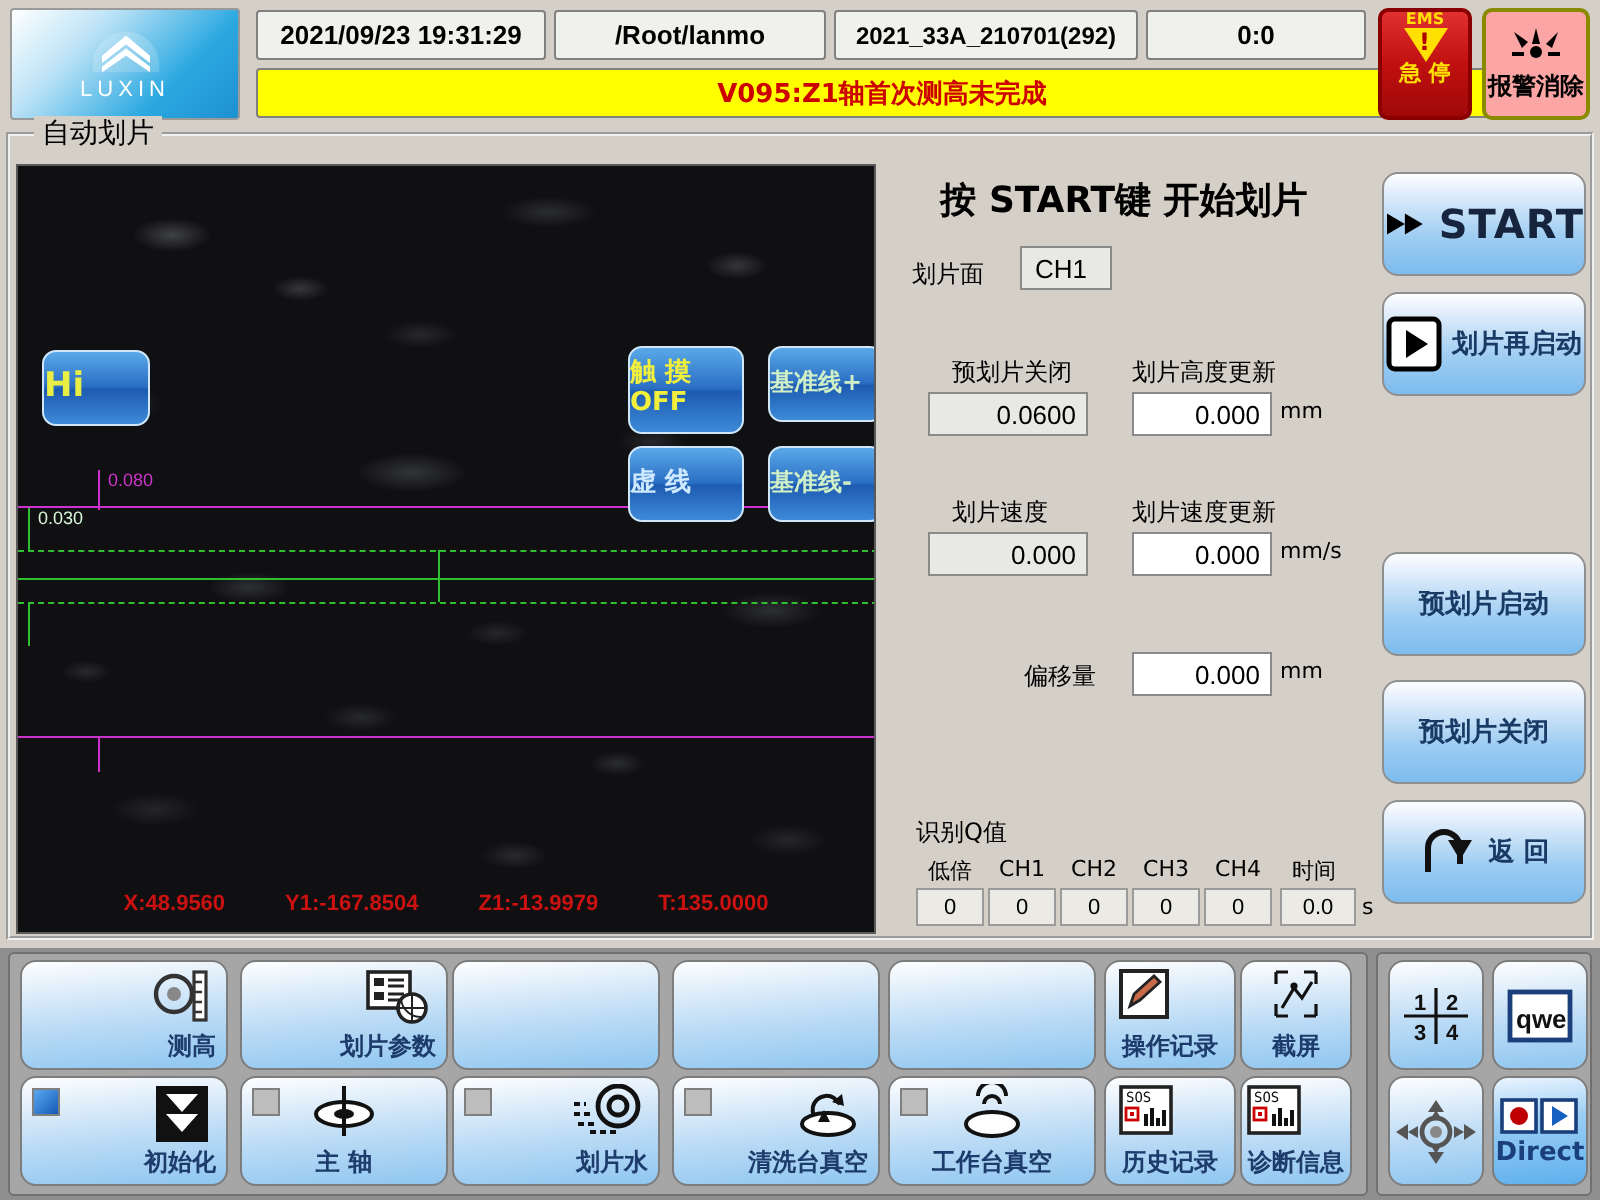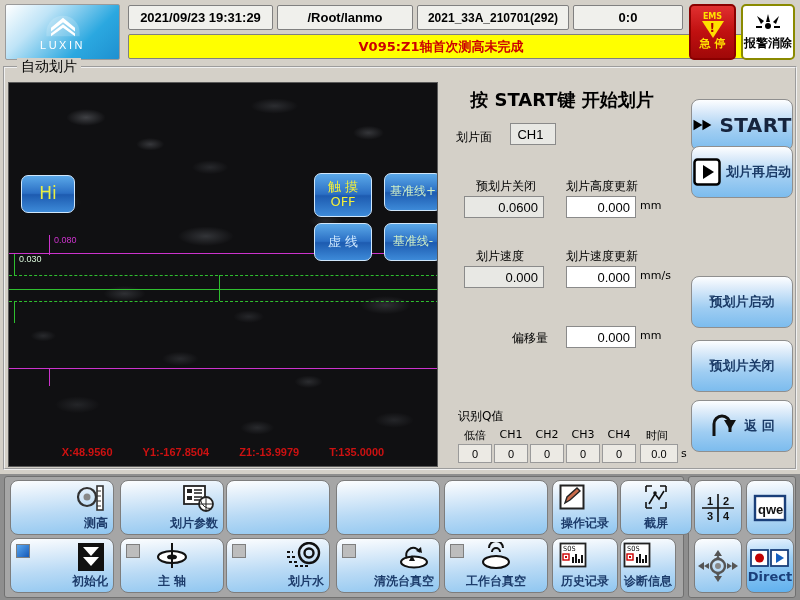--- a/index.html
+++ b/index.html
@@ -38,30 +38,30 @@
     position:absolute; left:128px; top:34px; width:626px; height:25px;
     background:#ffff00; border:1px solid #808080; border-radius:2px;
     display:flex; align-items:center; justify-content:center;
     color:#cc0000; font-size:13px; font-weight:bold;
   }
 
   .ems-btn {
     position:absolute; left:689px; top:4px; width:47px; height:56px;
     background:linear-gradient(180deg,#e03030 0%,#c01010 50%,#a00808 100%);
     border:2px solid #8a0000; border-radius:5px;
-    display:flex; flex-direction:column; align-items:center; justify-content:center; gap:0px;
+    display:flex; flex-direction:column; align-items:center; gap:0px;
   }
   .ems-label { color:#ffe000; font-size:8px; font-weight:bold; line-height:1; }
   .ems-tri { width:0;height:0;border-left:11px solid transparent;border-right:11px solid transparent;border-top:17px solid #ffe000; position:relative; }
   .ems-tri::after{content:"!";position:absolute;left:-3px;top:-17px;color:#b00000;font-size:12px;font-weight:bold;}
   .ems-cn { color:#ffe000; font-size:11px; font-weight:bold; line-height:1.1; }
 
   .alarmclr-btn {
     position:absolute; left:741px; top:4px; width:54px; height:56px;
-    background:#ffffff; border:2px solid #8a8a00; border-radius:5px;
+    background:#fca5a5; border:2px solid #8a8a00; border-radius:5px;
     display:flex; flex-direction:column; align-items:center; justify-content:center;
   }
   .alarmclr-cn { font-size:12px; font-weight:bold; color:#000; line-height:1.1; }
 
   
   .group {
     position:absolute; left:3px; top:66px; width:794px; height:404px;
     border:2px groove #f0f0f0; background:#d4d0c8;
   }
   .group-title {
@@ -92,22 +92,22 @@
       radial-gradient(ellipse 32px 12px at 16% 84%, rgba(170,178,190,.13), transparent 70%),
       radial-gradient(ellipse 24px 10px at 58% 90%, rgba(180,188,200,.15), transparent 70%),
       radial-gradient(ellipse 28px 11px at 90% 88%, rgba(175,183,195,.13), transparent 70%),
       radial-gradient(ellipse 18px 8px at 8% 66%, rgba(190,198,210,.14), transparent 70%),
       #101012;
   }
   .vid-btn {
     position:absolute;
     background:linear-gradient(180deg,#5aa8e8 0%,#2b6fc4 48%,#1d5bb0 52%,#3d8ad8 100%);
     border:1px solid #cfe6fb; border-radius:7px;
-    display:flex; flex-direction:column; align-items:center; justify-content:center;
-    font-weight:normal; line-height:1.15;
+    display:flex; flex-direction:column; align-items:flex-start; justify-content:center;
+    font-weight:bold; line-height:1.15;
   }
   #btn-hi { left:12px; top:92px; width:54px; height:38px; color:#e9ee44; font-size:17px; }
   #btn-touch { left:305px; top:90px; width:58px; height:44px; color:#f2ef3c; font-size:13px; }
   #btn-dash  { left:305px; top:140px; width:58px; height:38px; color:#cfe9ff; font-size:13px; }
   #btn-refp  { left:375px; top:90px; width:58px; height:38px; color:#cfefc6; font-size:12px; }
   #btn-refm  { left:375px; top:140px; width:58px; height:38px; color:#cfefc6; font-size:12px; }
 
   .mline { position:absolute; height:0; border-top:1px solid #cc33cc; }
   .gline-solid { position:absolute; height:0; border-top:1px solid #2fbf2f; }
   .gline-dash { position:absolute; height:0; border-top:1px dashed #2fbf2f; }
@@ -146,21 +146,21 @@
   .qhdr { position:absolute; font-size:11px; color:#000; text-align:center; }
 
   
   .rbtn {
     position:absolute; left:691px; width:102px;
     background:linear-gradient(180deg,#fdfeff 0%,#dcebfa 22%,#9fcdf2 62%,#7cbcee 100%);
     border:1px solid #8f8f8f; border-radius:8px;
     display:flex; align-items:center; justify-content:center; gap:5px;
     font-size:13px; font-weight:bold; color:#1a3a66;
   }
-  #rb-start { top:99px; height:52px;justify-content:space-between; }
+  #rb-start { top:86px; height:52px;justify-content:space-between; }
   #rb-restart { top:146px; height:52px; }
   #rb-prestart { top:276px; height:52px; }
   #rb-preclose { top:340px; height:52px; }
   #rb-return { top:400px; height:52px; }
   .start-text { font-size:20px; font-weight:bold; color:#16243d; letter-spacing:.5px; }
 
   
   .toolbar { position:absolute; left:0; top:474px; width:800px; height:126px; background:#8e8e8e; }
   .tb-group {
     position:absolute; background:#a6a6a6; border:1px solid #707070; border-radius:3px;
@@ -401,21 +401,21 @@
     <div class="tbtn" style="left:552px;top:6px;width:66px;">
       <span class="ico" style="right:auto;left:6px;">
         <svg width="26" height="26" viewBox="0 0 26 26">
           <rect x="1.5" y="1.5" width="23" height="23" fill="#fff" stroke="#222" stroke-width="2"></rect>
           <path d="M6 19 L8 13 L18 4 L21 7 L11 16 Z" fill="#c86a4a" stroke="#222" stroke-width="1.4"></path>
         </svg>
       </span>
       <span class="cap center">操作记录</span>
     </div>
 
-    <div class="tbtn" style="left:620px;top:6px;width:72px;">
+    <div class="tbtn" style="left:620px;top:6px;width:56px;">
       <span class="ico center">
         <svg width="28" height="26" viewBox="0 0 28 26">
           <path d="M4 2 h6 M4 2 v6 M24 2 h-6 M24 2 v6 M4 24 h6 M4 24 v-6 M24 24 h-6 M24 24 v-6" stroke="#111" stroke-width="1.6" fill="none"></path>
           <path d="M7 20 L13 10 L17 15 L22 7" stroke="#111" stroke-width="1.6" fill="none"></path>
           <circle cx="13" cy="9" r="1.8" fill="#111"></circle>
         </svg>
       </span>
       <span class="cap center">截屏</span>
     </div>
 

